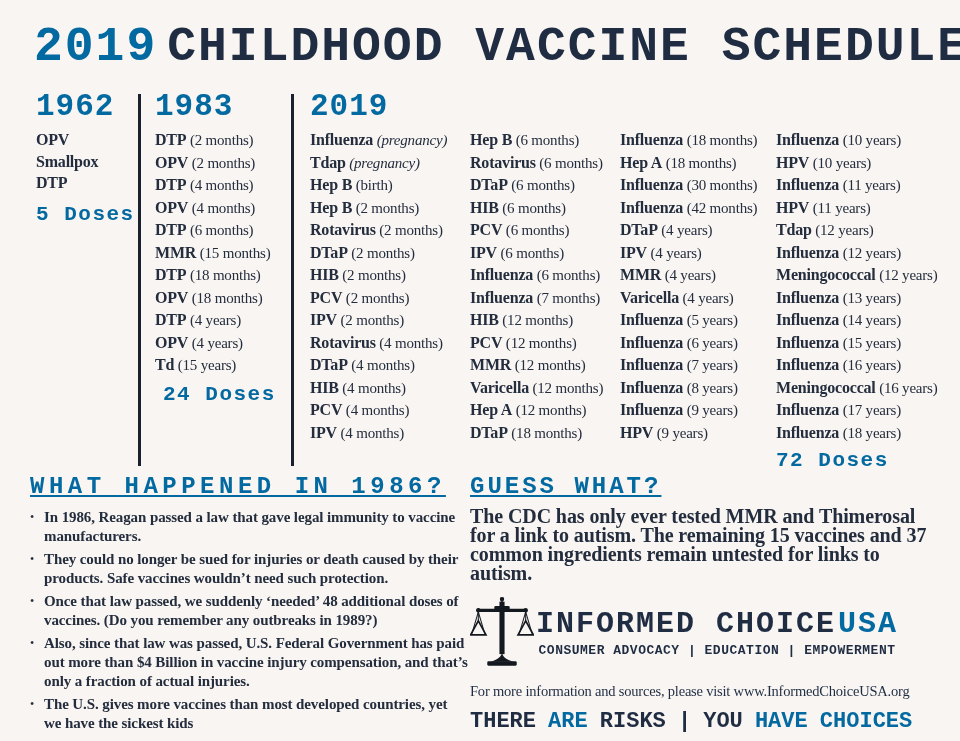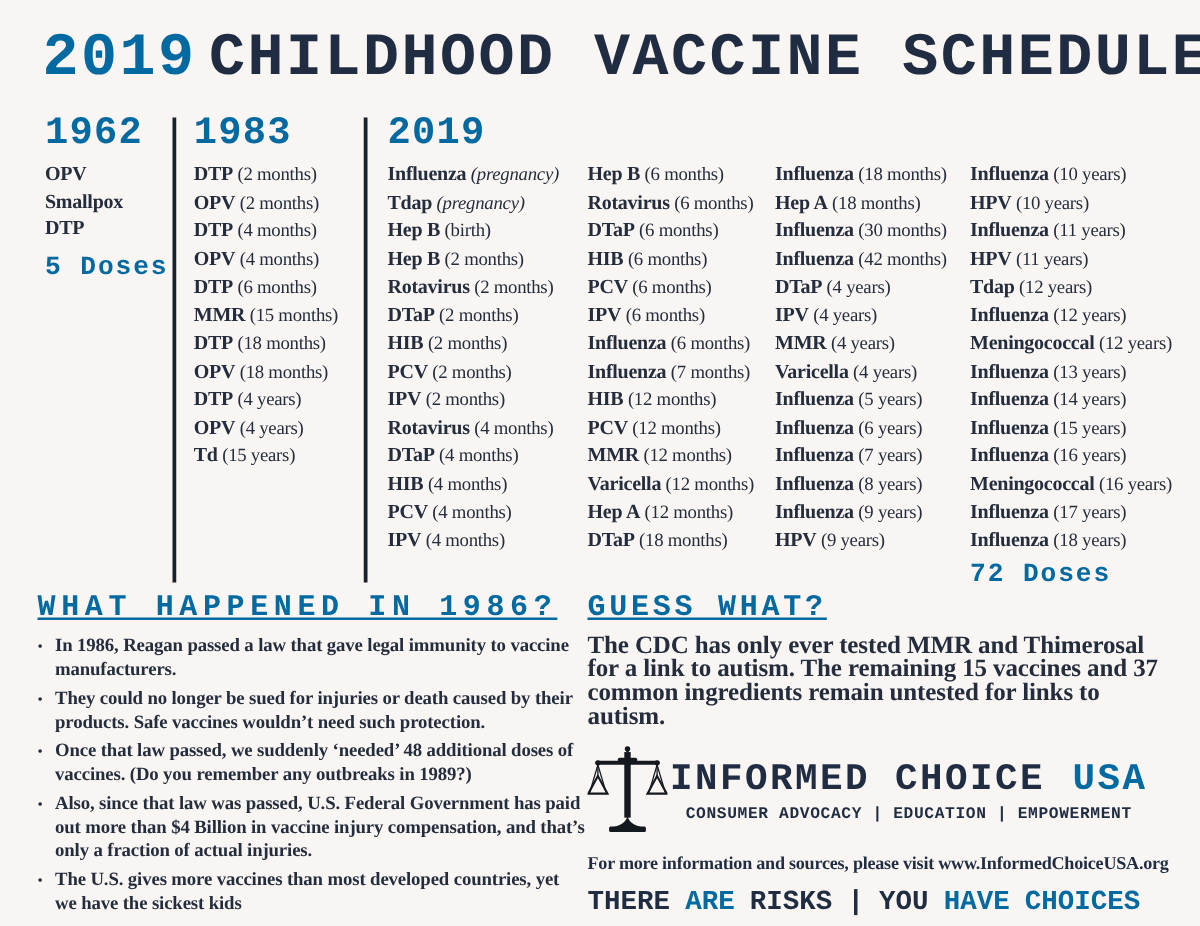--- a/index.html
+++ b/index.html
@@ -49,23 +49,23 @@
   .bm{flex:0 0 14px;font-size:12px;line-height:19px;color:#242d3d;}
   .bt{font-size:15px;line-height:19px;font-weight:bold;letter-spacing:-0.1px;}
 
   
   .right-section{position:absolute;left:470px;top:474px;width:468px;}
   .gw-par{margin-top:7px;font-size:20px;line-height:19px;font-weight:bold;letter-spacing:-0.1px;}
   .logo-row{margin-top:13px;display:flex;align-items:flex-start;}
   .scales{flex:0 0 64px;}
   .wordmark-block{margin-left:2px;padding-top:12px;}
   .wordmark{font-size:30px;letter-spacing:2px;white-space:nowrap;line-height:32px;}
-  .wordmark .wm-accent{margin-left:22px;}
+  .wordmark .wm-accent{margin-left:2px;}
   .tagline{font-size:13px;letter-spacing:0.5px;margin-top:3px;text-align:center;white-space:nowrap;}
-  .info-line{margin-top:13px;font-size:14.5px;font-weight:bold;letter-spacing:-0.2px;white-space:nowrap;}
+  .info-line{margin-top:13px;font-size:14.5px;font-weight:normal;letter-spacing:-0.2px;white-space:nowrap;}
   .footer-line{margin-top:9px;font-size:22px;white-space:nowrap;}
   .seg + .seg{margin-left:0.55em;}
 </style>
 </head>
 <body>
 
 <div class="poster">
 
   <div class="title mono">
     <span class="t-year red">2019</span><span class="navy">CHILDHOOD VACCINE SCHEDULE</span>
@@ -93,20 +93,21 @@
           <div class="vax-item"><span class="vn">DTP</span><span class="vd">&nbsp;(4 months)</span></div>
           <div class="vax-item"><span class="vn">OPV</span><span class="vd">&nbsp;(4 months)</span></div>
           <div class="vax-item"><span class="vn">DTP</span><span class="vd">&nbsp;(6 months)</span></div>
           <div class="vax-item"><span class="vn">MMR</span><span class="vd">&nbsp;(15 months)</span></div>
           <div class="vax-item"><span class="vn">DTP</span><span class="vd">&nbsp;(18 months)</span></div>
           <div class="vax-item"><span class="vn">OPV</span><span class="vd">&nbsp;(18 months)</span></div>
           <div class="vax-item"><span class="vn">DTP</span><span class="vd">&nbsp;(4 years)</span></div>
           <div class="vax-item"><span class="vn">OPV</span><span class="vd">&nbsp;(4 years)</span></div>
           <div class="vax-item"><span class="vn">Td</span><span class="vd">&nbsp;(15 years)</span></div>
         </div>
+      <div class="doses d1983 mono red">24 Doses</div>
     </div>
 
     <div class="vdiv"></div>
 
     <div class="col-2019">
       <div class="col-year mono red">2019</div>
       <div class="subcols">
         <div class="subcol1">
             <div class="vax-item"><span class="vn">Influenza</span><span class="vd italic">&nbsp;(pregnancy)</span></div>
             <div class="vax-item"><span class="vn">Tdap</span><span class="vd italic">&nbsp;(pregnancy)</span></div>

